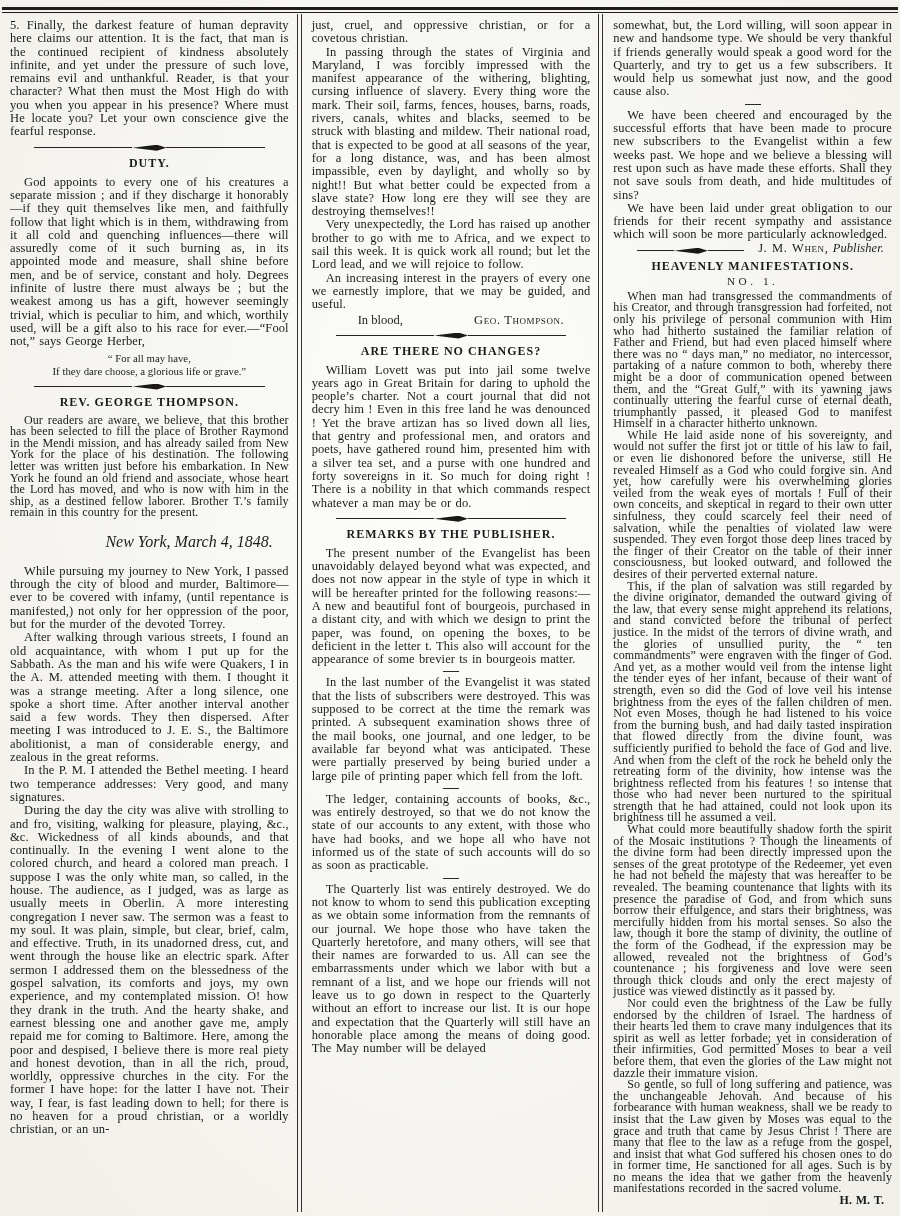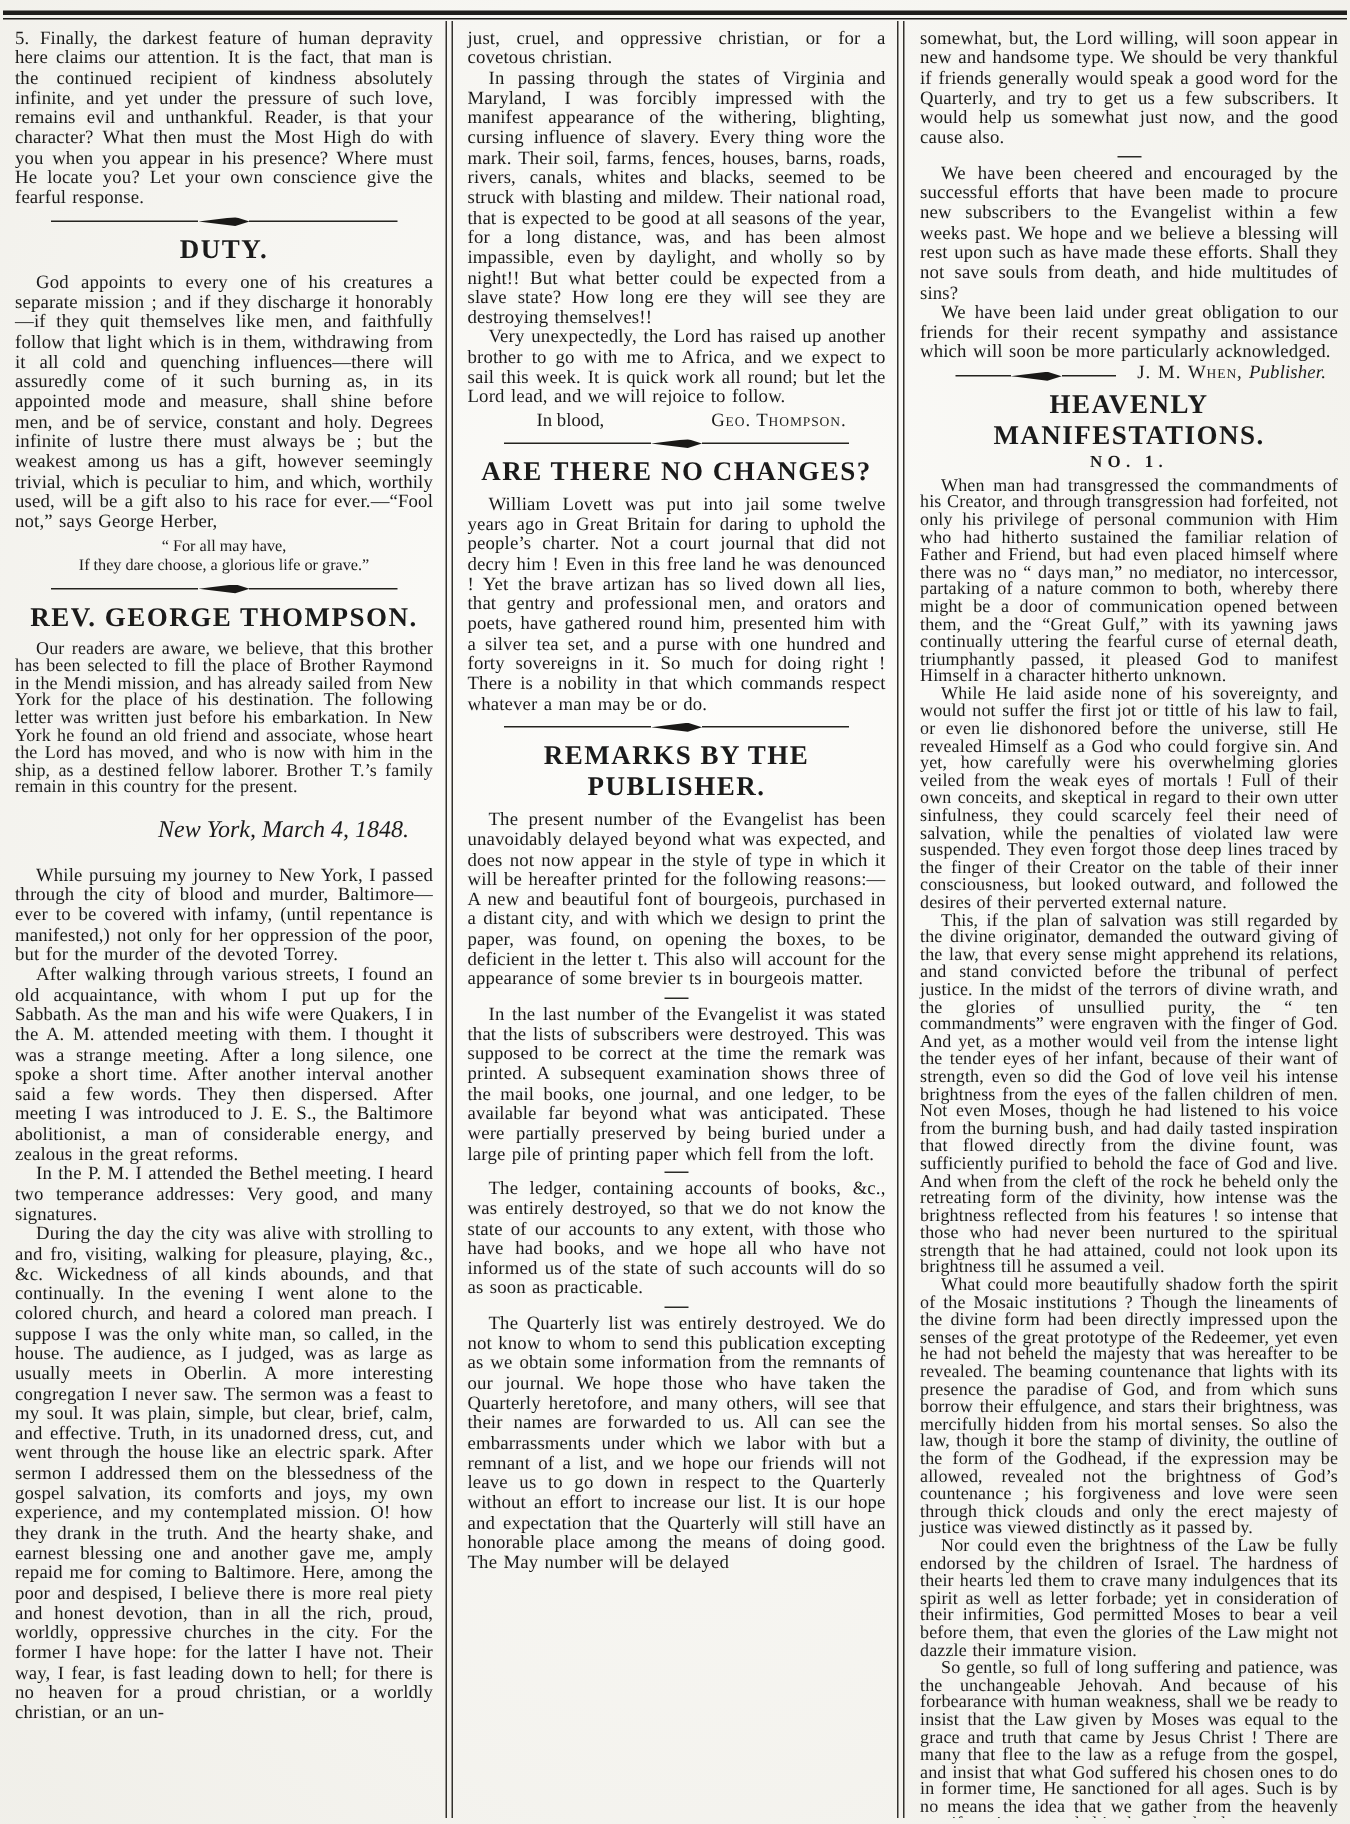--- a/index.html
+++ b/index.html
@@ -11,22 +11,22 @@
     overflow:hidden;position:relative;
   }
   .top-rule{margin:7px 2px 1px;height:2px;border-top:3px solid #1e1d1b;border-bottom:1px solid #1e1d1b;}
   .cols{display:flex;align-items:stretch;height:1198px;}
   .col{flex:1 1 0;padding:5px 8px 0 10px;overflow:hidden;}
   .vrule{width:3px;border-left:1px solid #33312d;border-right:1px solid #33312d;}
   .p{margin:0;text-align:justify;text-indent:14px;font-size:12.5px;line-height:13.3px;letter-spacing:.1px;word-spacing:1px;}
   .cont{text-indent:0;}
   .gap{margin-top:3px;}
   .small{font-size:12px;line-height:11.6px;word-spacing:.6px;}
-  .head{margin:3px 0 5px;text-align:center;font-size:18px;font-weight:bold;letter-spacing:1px;font-family:"Liberation Serif",serif;}
-  .subhead{margin:0 0 4px;text-align:center;font-size:11.3px;font-weight:bold;letter-spacing:3.5px;}
+  .head{margin:3px 0 5px;text-align:center;font-size:12px;font-weight:bold;letter-spacing:1px;font-family:"Liberation Serif",serif;}
+  .subhead{margin:0 0 4px;text-align:center;font-size:11.3px;font-weight:normal;letter-spacing:3.5px;}
   .verse{text-align:center;font-size:10.8px;line-height:13px;margin:3px 0 2px;}
   .dateline{text-align:right;font-style:italic;font-size:16px;line-height:14px;padding-right:16px;margin:16px 0;}
   .sigrow{display:flex;justify-content:space-between;padding:0 26px 0 46px;font-size:12.5px;line-height:14px;margin:1px 0 2px;}
   .sc{font-variant:small-caps;letter-spacing:.6px;}
   .ital{font-style:italic;}
   .fl-right{float:right;padding-right:8px;}
   .initials{font-weight:bold;}
   .ornament{display:flex;align-items:center;margin:6px 24px 5px;}
   .orn-line{flex:1;border-top:1px solid #24231f;height:0;}
   .orn-diamond{width:34px;height:6px;background:#1a1917;clip-path:polygon(0 50%,72% 0,100% 50%,72% 100%);}
@@ -65,20 +65,21 @@
       <p class="p">In the P. M. I attended the Bethel meeting. I heard two temperance addresses:  Very good, and many signatures.</p>
       <p class="p">During the day the city was alive with strolling to and fro, visiting, walking for pleasure, playing, &amp;c., &amp;c.  Wickedness of all kinds abounds, and that continually.  In the evening I went alone to the colored church, and heard a colored man preach.  I suppose I was the only white man, so called, in the house.  The audience, as I judged, was as large as usually meets in Oberlin.  A more interesting congregation I never saw.  The sermon was a feast to my soul.  It was plain, simple, but clear, brief, calm, and effective.  Truth, in its unadorned dress, cut, and went through the house like an electric spark. After sermon I addressed them on the blessedness of the gospel salvation, its comforts and joys, my own experience, and my contemplated mission. O! how they drank in the truth.  And the hearty shake, and earnest blessing one and another gave me, amply repaid me for coming to Baltimore. Here, among the poor and despised, I believe there is more real piety and honest devotion, than in all the rich, proud, worldly, oppressive churches in the city.  For the former I have hope:  for the latter I have not.  Their way, I fear, is fast leading down to hell; for there is no heaven for a proud christian, or a worldly christian, or an un-</p>
     </section>
 
     <div class="vrule"></div>
 
     <section class="col">
       <p class="p cont">just, cruel, and oppressive christian, or for a covetous christian.</p>
       <p class="p">In passing through the states of Virginia and Maryland, I was forcibly impressed with the manifest appearance of the withering, blighting, cursing influence of slavery.  Every thing wore the mark.  Their soil, farms, fences, houses, barns, roads, rivers, canals, whites and blacks, seemed to be struck with blasting and mildew.  Their national road, that is expected to be good at all seasons of the year, for a long distance, was, and has been almost impassible, even by daylight, and wholly so by night!!  But what better could be expected from a slave state?  How long ere they will see they are destroying themselves!!</p>
       <p class="p">Very unexpectedly, the Lord has raised up another brother to go with me to Africa, and we expect to sail this week.  It is quick work all round; but let the Lord lead, and we will rejoice to follow.</p>
+      <p class="p">An increasing interest in the prayers of every one we earnestly implore, that we may be guided, and useful.</p>
       <div class="sigrow">
         <span>In blood,</span>
         <span class="sc">Geo. Thompson.</span>
       </div>
       <div class="ornament">
         <span class="orn-line"></span>
         <span class="orn-diamond"></span>
         <span class="orn-line"></span>
       </div>
       <h2 class="head">ARE THERE NO CHANGES?</h2>

